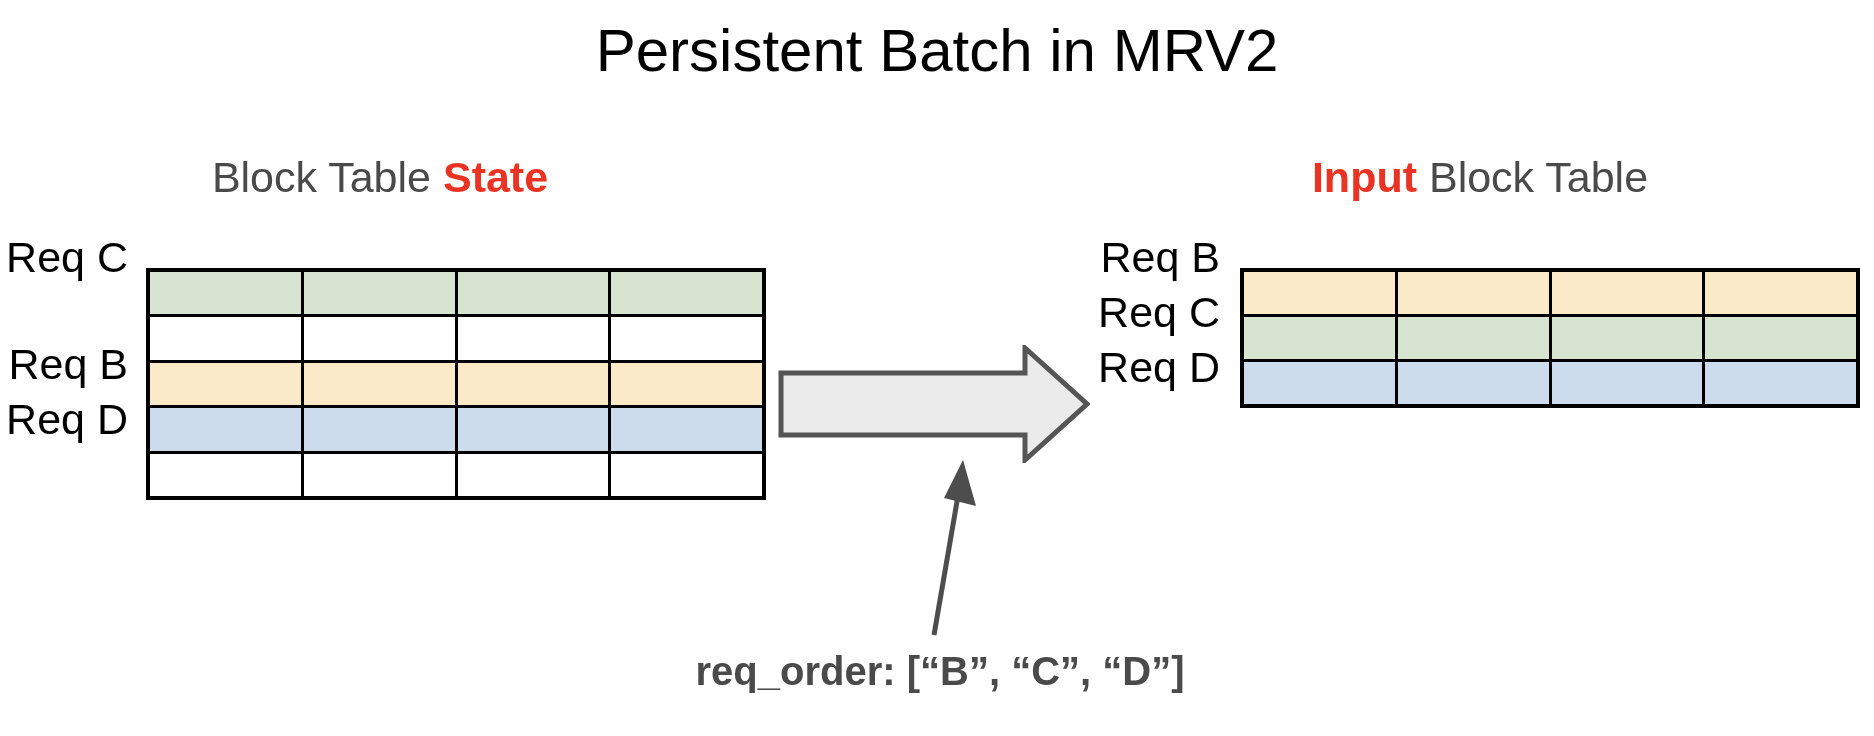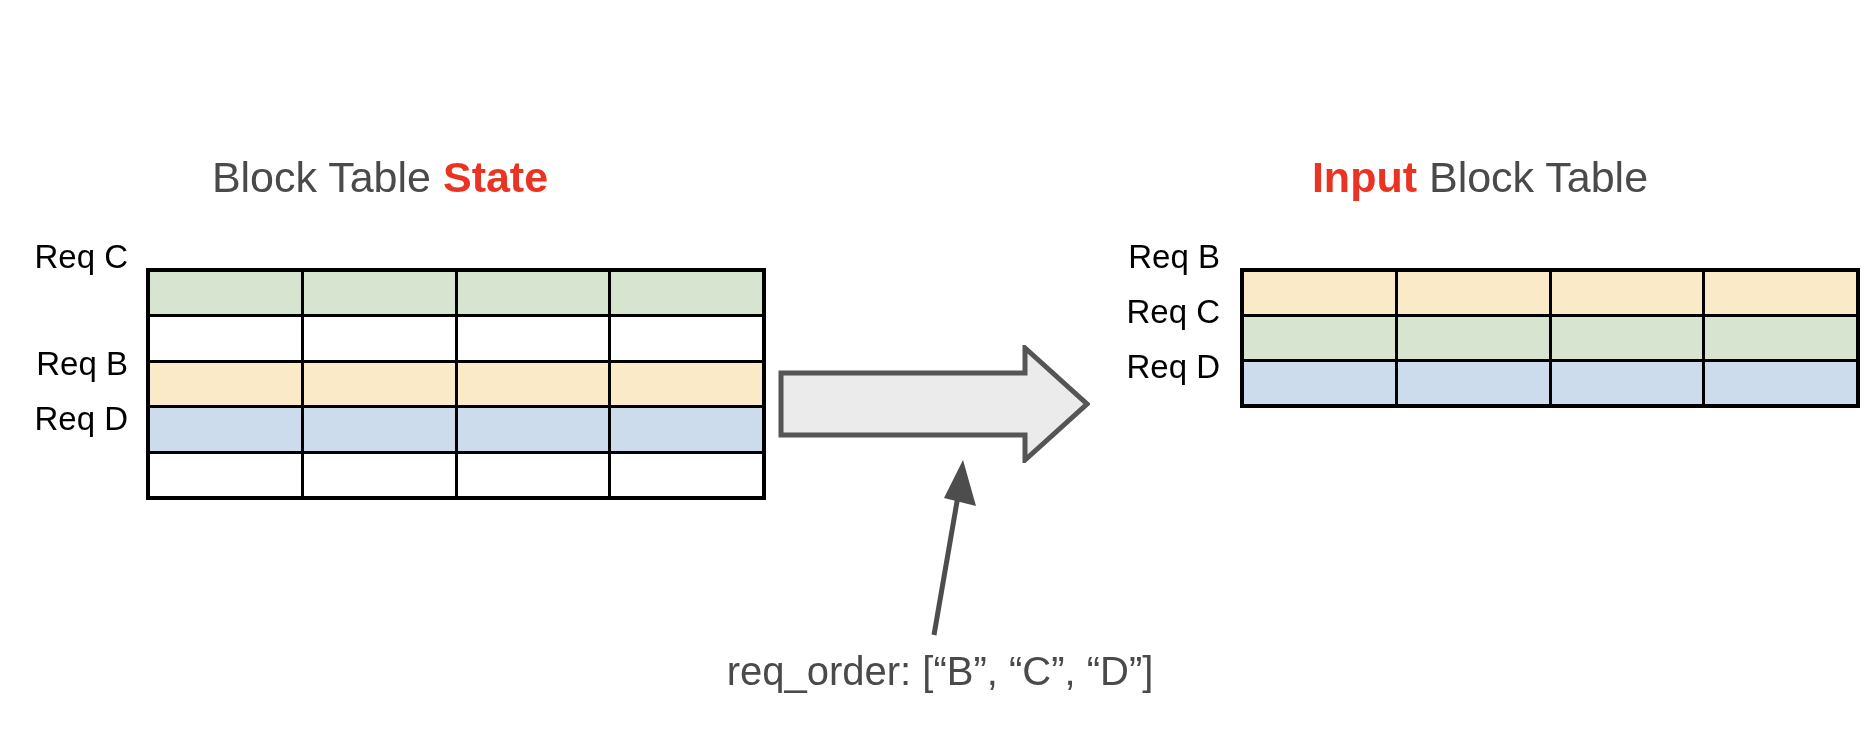--- a/index.html
+++ b/index.html
@@ -87,21 +87,21 @@
     top: 268px;
     width: 620px;
     height: 140px;
     grid-template-columns: repeat(4, 1fr);
     grid-template-rows: repeat(3, 1fr);
   }
 
   
   .row-label {
     position: absolute;
-    font-size: 33px;
+    font-size: 43px;
     line-height: 38px;
     color: #000000;
     white-space: nowrap;
   }
   .row-label.left  { left: 0;    width: 128px;  text-align: right; }
   .row-label.right { left: 1092px; width: 128px; text-align: right; }
 
   
   #gather-arrow {
     position: absolute;
@@ -135,27 +135,29 @@
   #req-order-caption {
     position: absolute;
     left: 400px;
     top: 645px;
     width: 1080px;
     text-align: center;
     font-size: 40px;
     line-height: 52px;
     color: #4a4a4a;
     white-space: nowrap;
+    font-weight: bold;
   }
 </style>
 </head>
 <body>
 
 <div class="slide">
 
+  <div class="title">Persistent Batch in MRV2</div>
 
   <div class="heading" id="heading-left">
     <span>Block Table </span><span class="accent">State</span>
   </div>
 
   <div class="heading" id="heading-right">
     <span class="accent">Input</span><span> Block Table</span>
   </div>
 
   <div class="grid" id="state-table">

